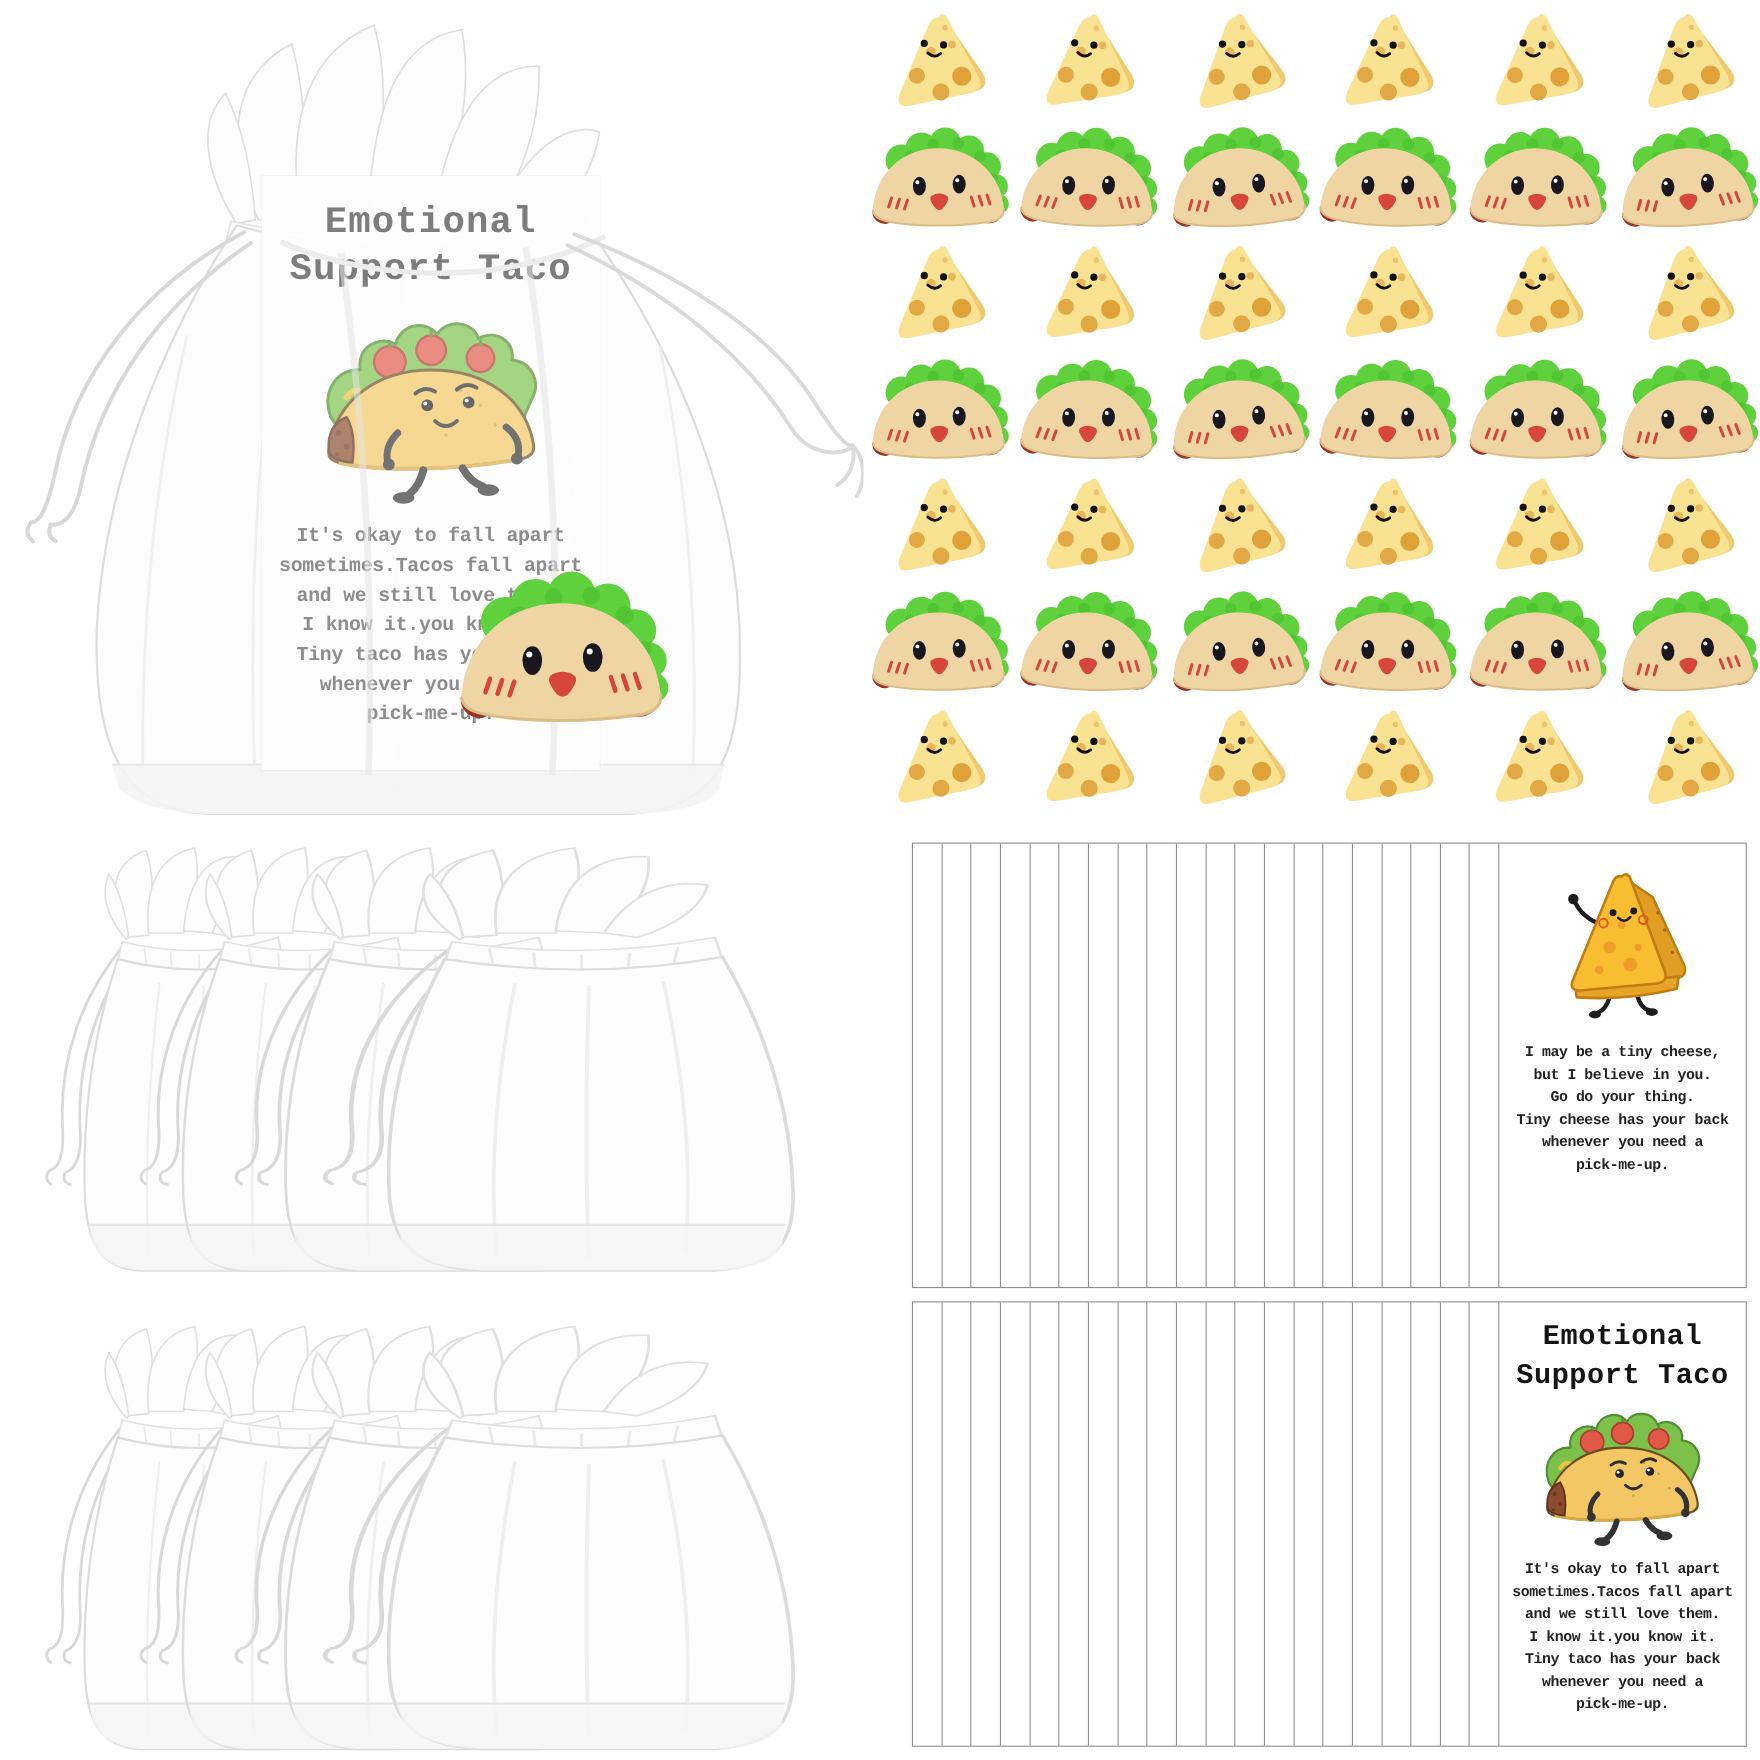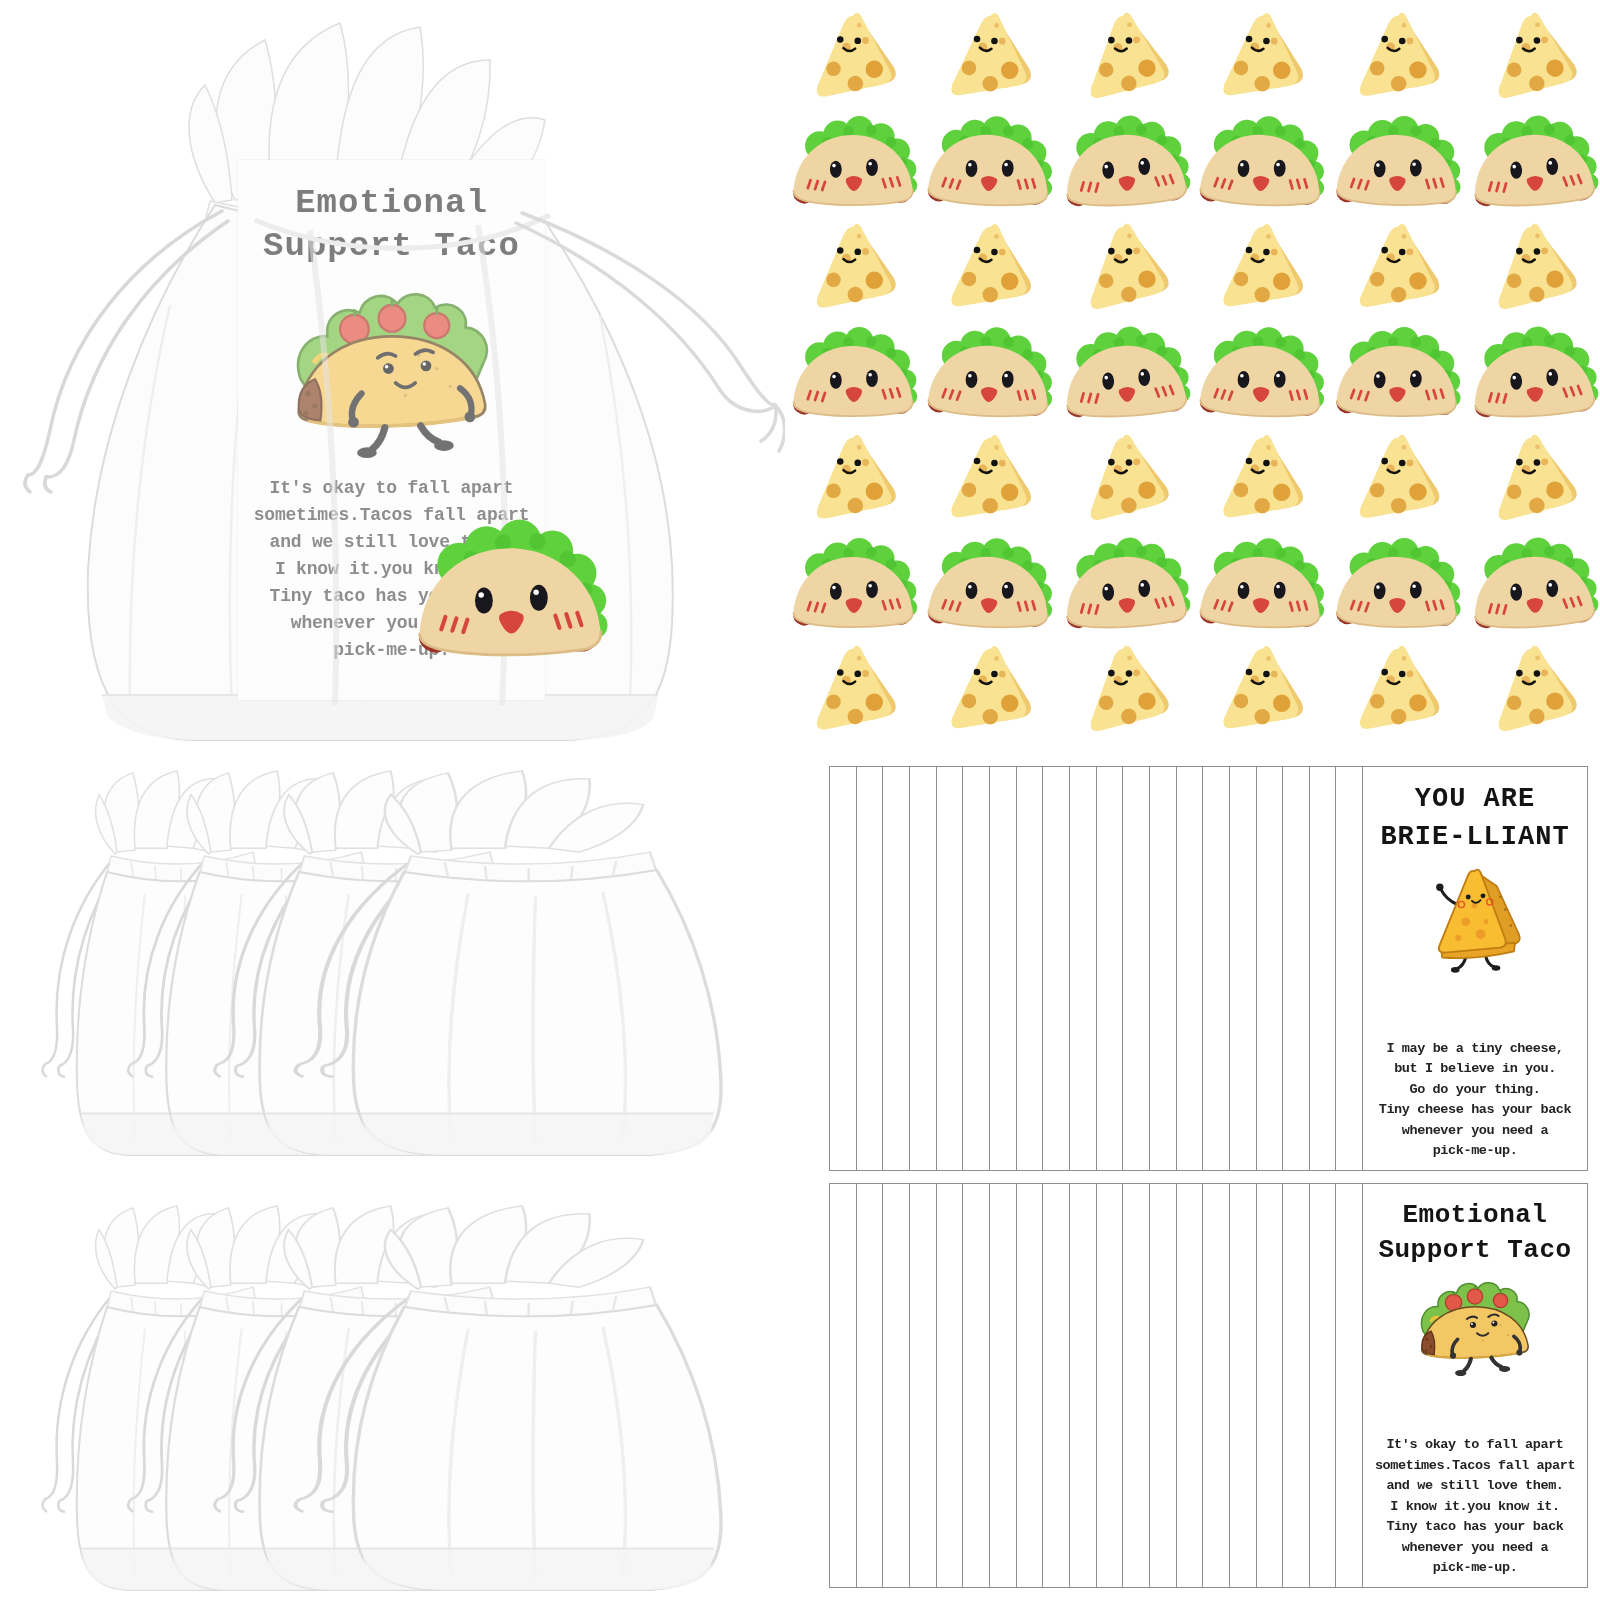--- a/index.html
+++ b/index.html
@@ -50,21 +50,21 @@
   .stack-lines{width:533px;display:flex;}
   .stack-lines i{flex:1;border-right:1px solid #8f8f8f;}
   .card-face{flex:1;display:flex;flex-direction:column;align-items:center;text-align:center;
              padding:14px 6px 8px;}
   .card-face .card-title{font-weight:bold;color:#141414;white-space:pre-line;}
   .panel-brie .card-title{font-size:27px;line-height:1.4;letter-spacing:1px;}
   .panel-taco .card-title{font-size:26px;line-height:1.35;letter-spacing:.5px;}
   .panel-brie .art{width:150px;height:153px;margin:8px 0 6px;}
   .panel-taco .art{width:178px;height:138px;margin:6px 0 6px;}
   .card-face .card-message{font-size:13.5px;font-weight:bold;color:#232323;line-height:1.52;
-             white-space:pre-line;letter-spacing:-.4px;margin-top:48px;}
+             white-space:pre-line;letter-spacing:-.4px;}
   .defs-hidden{position:absolute;width:0;height:0;overflow:hidden;}
 </style>
 </head>
 <body>
 
 <svg class="defs-hidden" aria-hidden="true">
   <defs>
 
     <symbol id="sym-cheese-charm" viewBox="0 0 100 100">
       <g transform="rotate(-2 50 50)">
@@ -631,22 +631,20 @@
         <i></i>
         <i></i>
         <i></i>
         <i></i>
         <i></i>
         <i></i>
         <i></i>
         <i></i>
       </div>
     <div class="card-face">
-      <div class="card-title">YOU ARE
-BRIE-LLIANT</div>
       <svg class="art" viewBox="0 0 170 195">
           <use href="#sym-cheese-cartoon"></use>
         </svg>
       <div class="card-message">I may be a tiny cheese,
 but I believe in you.
 Go do your thing.
 Tiny cheese has your back
 whenever you need a
 pick-me-up.</div>
     </div>

